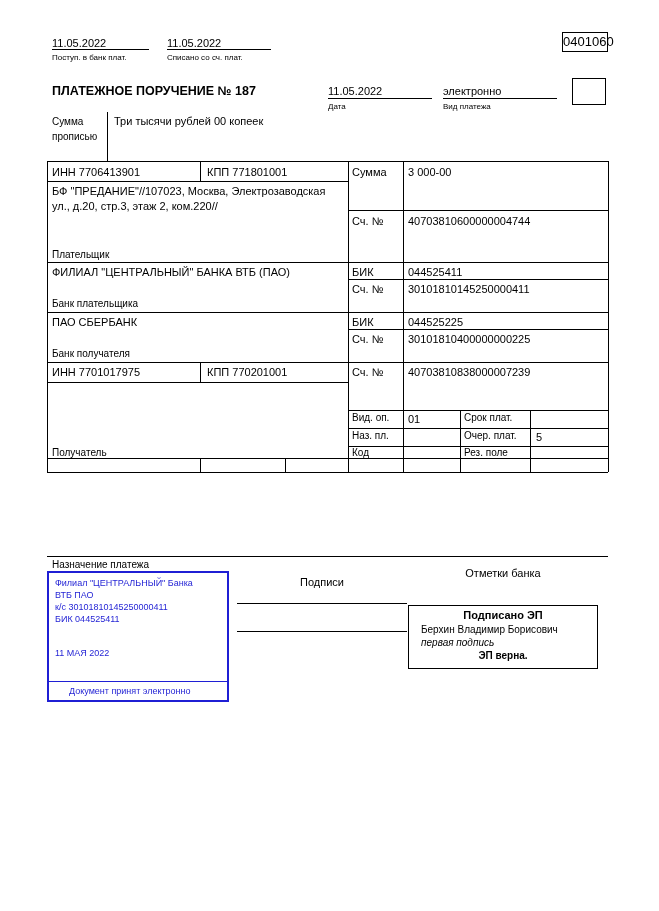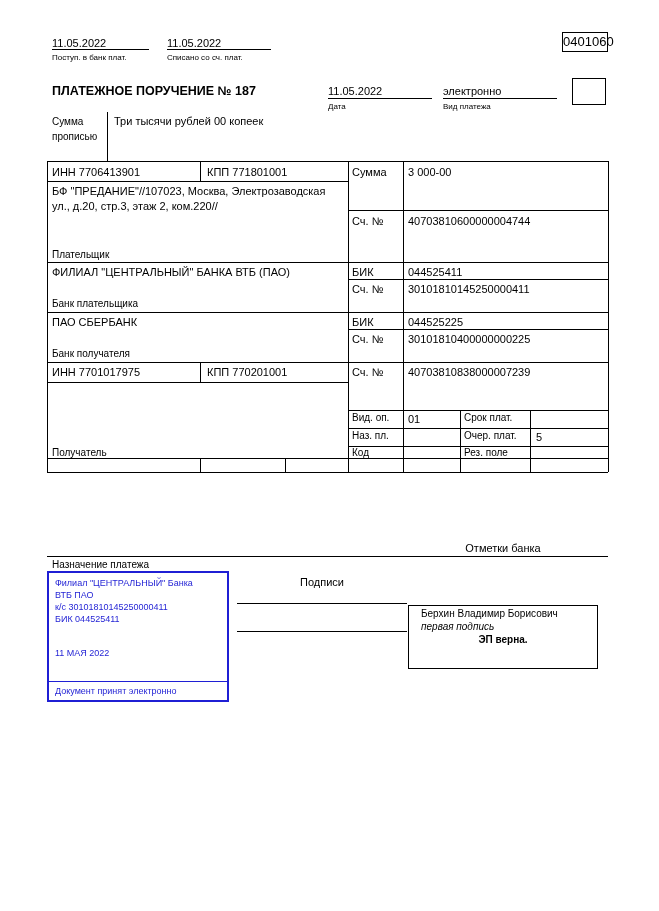--- a/index.html
+++ b/index.html
@@ -111,27 +111,28 @@
   <div class="hl" style="left:47px;top:556px;width:561px"></div>
   <div class="t sm" style="left:52px;top:559px">Назначение платежа</div>
 
   <div class="box" style="left: 47px; top: 571px; width: 182px; height: 131px; border-width: 2px; font-size: 9px; line-height: 12px; padding: 4px 6px; color: rgb(31, 31, 212); border-color: rgb(31, 31, 212);">
     <div>Филиал "ЦЕНТРАЛЬНЫЙ" Банка</div>
     <div>ВТБ ПАО</div>
     <div>к/с 30101810145250000411</div>
     <div>БИК 044525411</div>
     <div style="height:22px"></div>
     <div>11 МАЯ 2022</div>
-    <div style="position: absolute; left: 0px; right: 0px; bottom: 0px; border-top: 1px solid rgb(31, 31, 212); padding: 3px 6px; color: rgb(31, 31, 212); border-right-color: rgb(31, 31, 212); border-bottom-color: rgb(31, 31, 212); border-left-color: rgb(31, 31, 212);">Документ принят электронно</div>
+    <div style="position: absolute; left: 0px; right: 0px; bottom: 0px; border-top: 1px solid rgb(31, 31, 212); padding: 3px 20px; color: rgb(31, 31, 212); border-right-color: rgb(31, 31, 212); border-bottom-color: rgb(31, 31, 212); border-left-color: rgb(31, 31, 212);">Документ принят электронно</div>
   </div>
 
   <div class="t ctr" style="left:237px;top:575px;width:170px">Подписи</div>
   <div class="hl" style="left:237px;top:603px;width:170px"></div>
   <div class="hl" style="left:237px;top:631px;width:170px"></div>
 
-  <div class="t ctr" style="left:408px;top:541px;width:190px">Отметки банка</div>
+  <div class="t ctr" style="left:408px;top:566px;width:190px">Отметки банка</div>
   <div class="box" style="left:408px;top:605px;width:190px;height:64px;font-size:10px;line-height:13px;">
+    <div class="b ctr" style="font-size:11px;margin-top:3px">Подписано ЭП</div>
     <div style="padding-left:12px;margin-top:1px">Берхин Владимир Борисович</div>
     <div style="padding-left:12px;font-style:italic">первая подпись</div>
     <div class="b ctr">ЭП верна.</div>
   </div>
 
 </div>
 
 </body></html>

